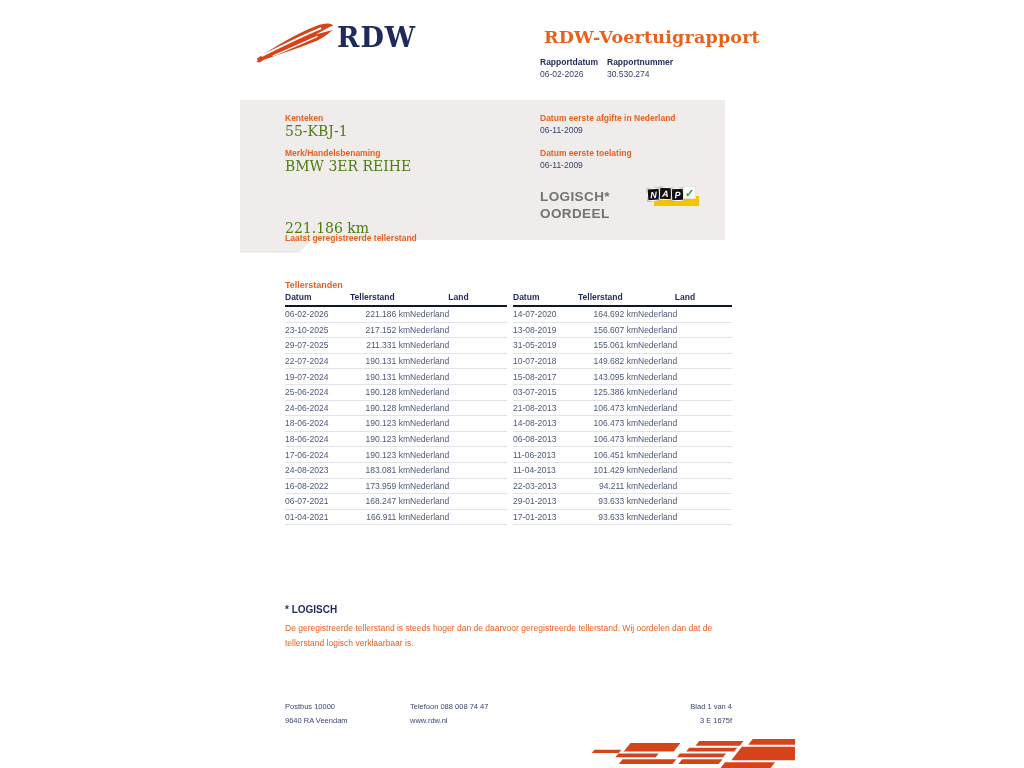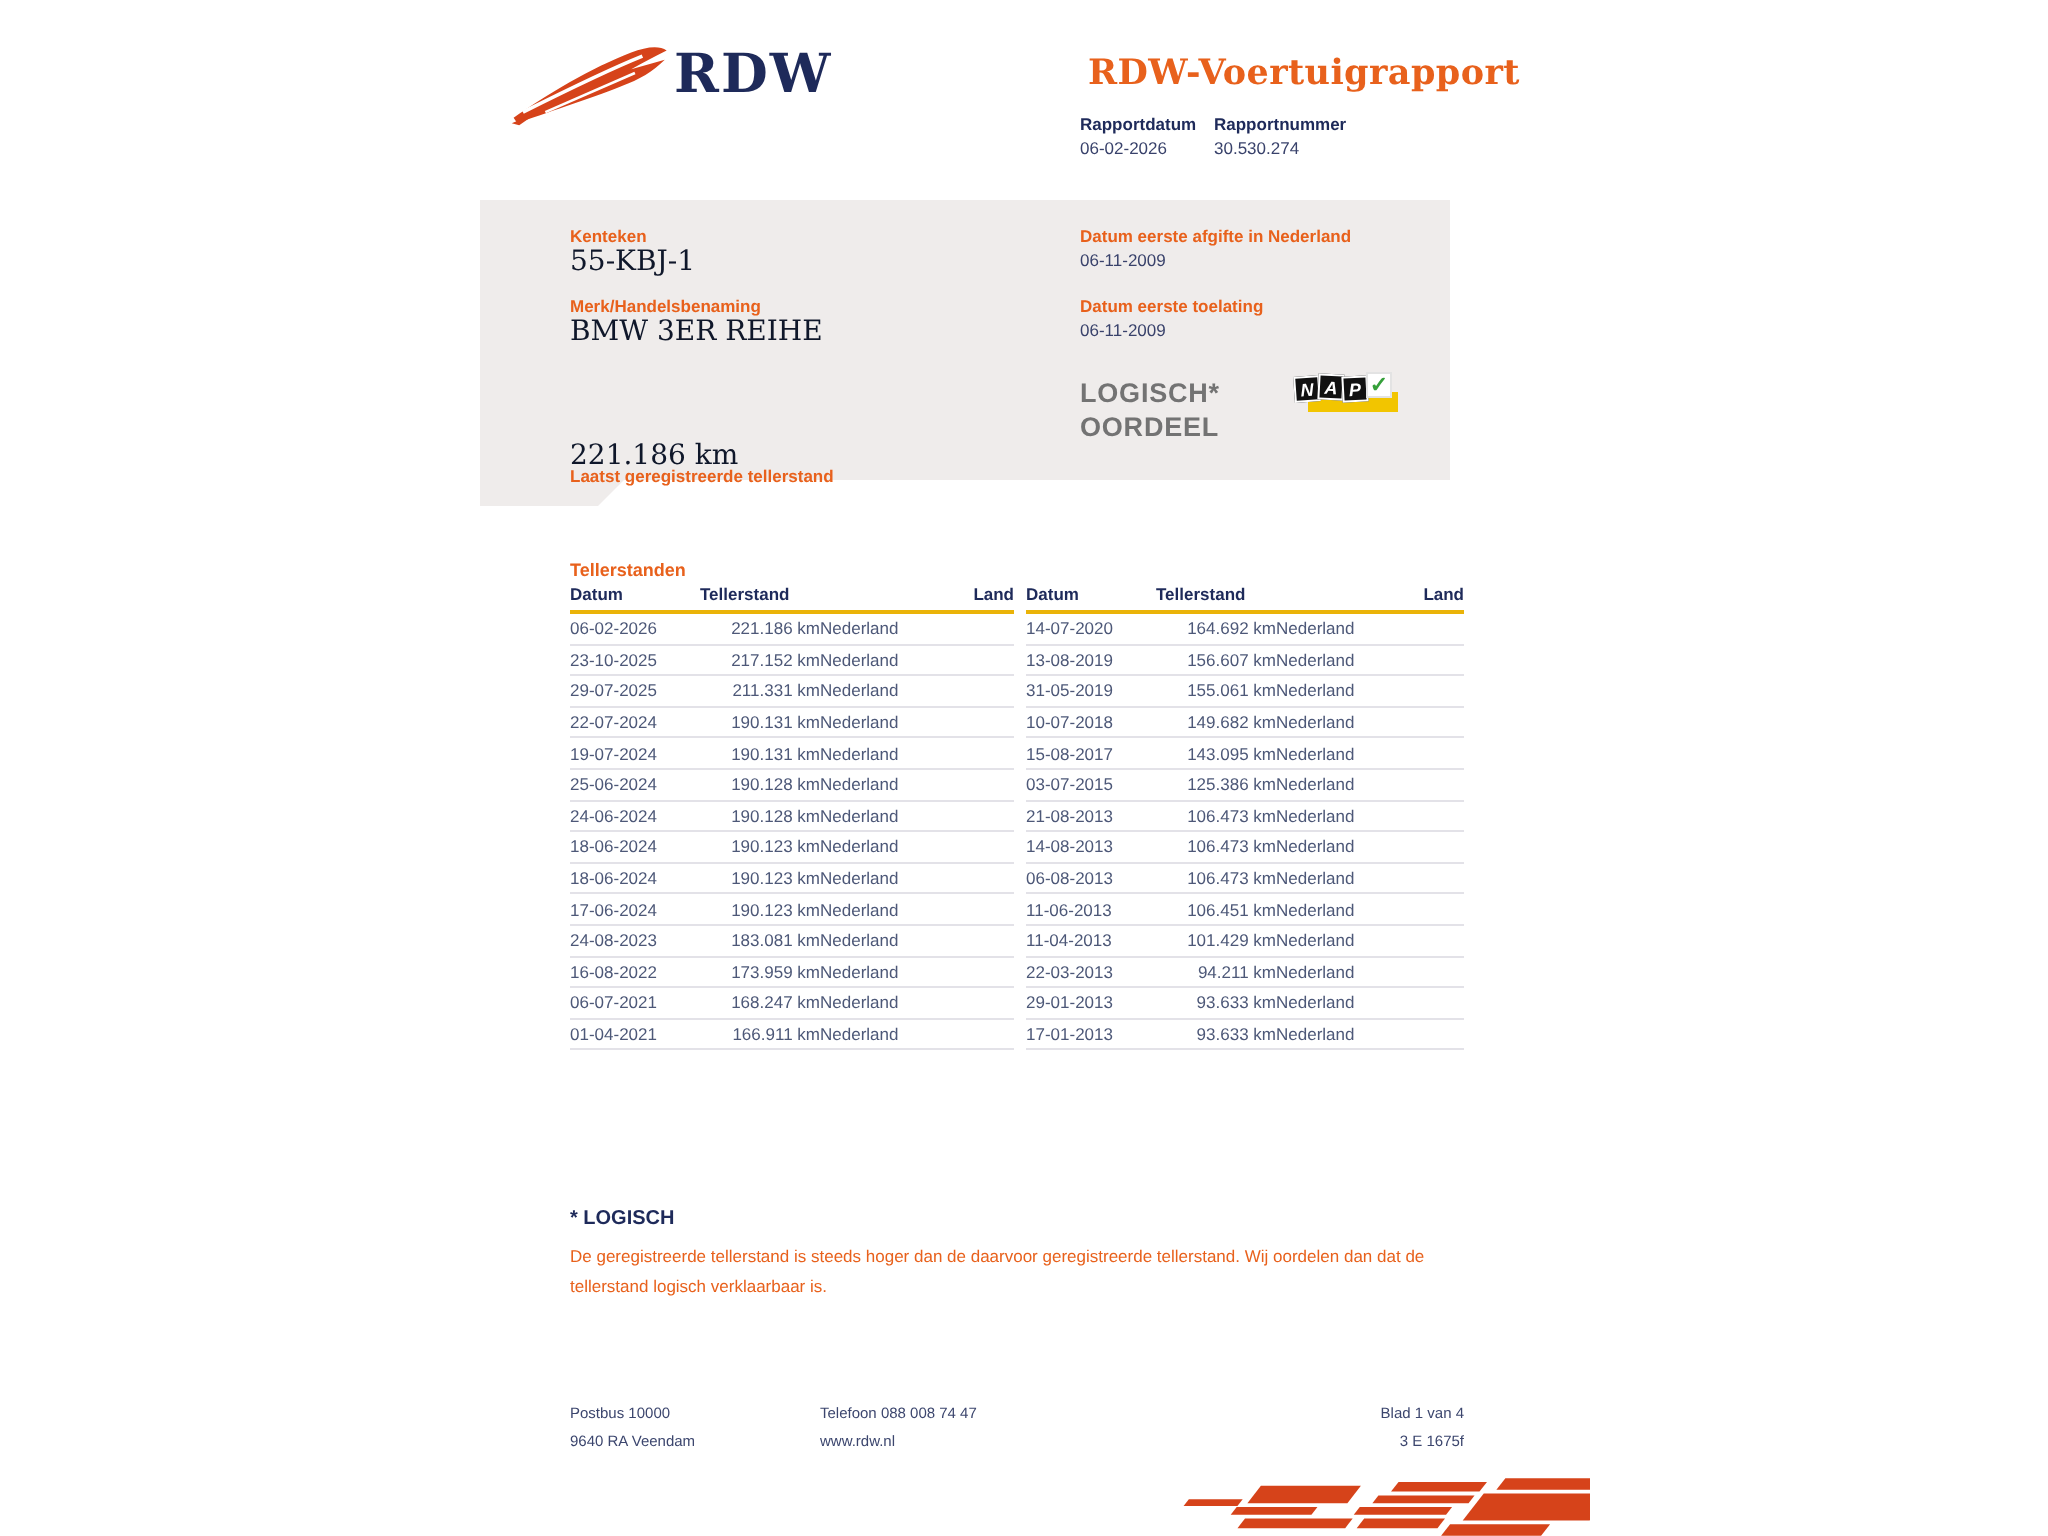--- a/index.html
+++ b/index.html
@@ -14,21 +14,21 @@
   .doc-title{left:544px;top:27px;font-family:"DejaVu Serif",serif;font-size:17.5px;
              font-weight:600;color:#e8611c;letter-spacing:0.2px;}
   .meta-label{font-size:8.5px;font-weight:bold;color:#1e2a5a;}
   .meta-value{font-size:8.5px;color:#39426b;}
 
   
   .vbox{left:240px;top:100px;width:485px;height:140px;background:#efeceb;}
   .vbox-tab{left:240px;top:240px;width:72px;height:13px;background:#efeceb;
             clip-path:polygon(0 0,100% 0,calc(100% - 13px) 100%,0 100%);}
   .olabel{font-size:8.5px;font-weight:bold;color:#e8611c;}
-  .serif-val{font-family:"DejaVu Serif",serif;font-size:14px;color:#0f172a;}
+  .serif-val{font-family:"DejaVu Serif",serif;font-size:14px;color:#4d7c0f;}
   .small-val{font-size:8.5px;color:#39426b;}
   .oordeel{font-size:13.5px;font-weight:bold;color:#737373;letter-spacing:0.4px;
            line-height:17px;}
 
   
   .nap{left:647px;top:186px;width:54px;height:24px;}
   .nap .yellow{position:absolute;left:7px;top:10px;width:45px;height:10px;background:#f2c500;}
   .nap .sq{position:absolute;width:13px;height:13px;background:#111111;color:#ffffff;
            font-size:9px;font-weight:bold;font-style:italic;text-align:center;line-height:13px;
            border:1px solid #ffffff;box-sizing:border-box;}
@@ -37,23 +37,23 @@
   .nap .sq.p{left:24px;top:2px;transform:rotate(-3deg);}
   .nap .sq.check{left:36px;top:0px;background:#ffffff;color:#35a03a;font-style:normal;
                  font-size:11px;border:1px solid #e3e3e3;}
 
   
   .section-title{left:285px;top:280px;font-size:9px;font-weight:bold;color:#e8611c;}
   .ttable{position:absolute;top:292px;}
   .ttable.left{left:285px;width:222px;}
   .ttable.right{left:513px;width:219px;}
   .thead{display:grid;grid-template-columns:65px 60px 1fr;height:11px;
-         border-bottom:2px solid #eab308;padding-bottom:2px;}
+         border-bottom:2px solid #0f172a;padding-bottom:2px;}
   .thead span{font-size:8.5px;font-weight:bold;color:#1e2a5a;}
-  .thead .c2{text-align:right;}
+  .thead .c2{text-align:center;}
   .trow{display:grid;grid-template-columns:65px 60px 1fr;height:14.6px;align-items:center;
         border-bottom:1px solid #e3e2e8;}
   .tcell{font-size:8.5px;color:#4d5878;}
   .tcell.c1{text-align:right;}
   .tcell.c2{text-align:left;}
 
   
   .fn-title{left:285px;top:604px;font-size:10px;font-weight:bold;color:#1e2a5a;}
   .fn-text{left:285px;top:621px;width:430px;font-size:8.5px;color:#e8611c;line-height:15px;}
 

